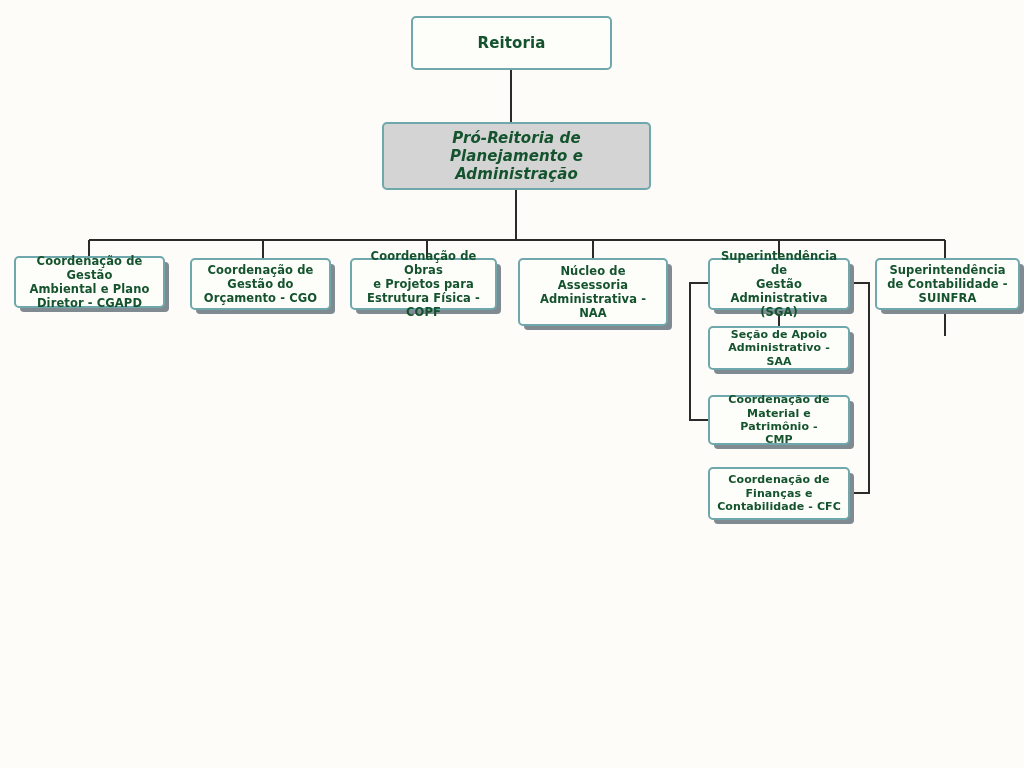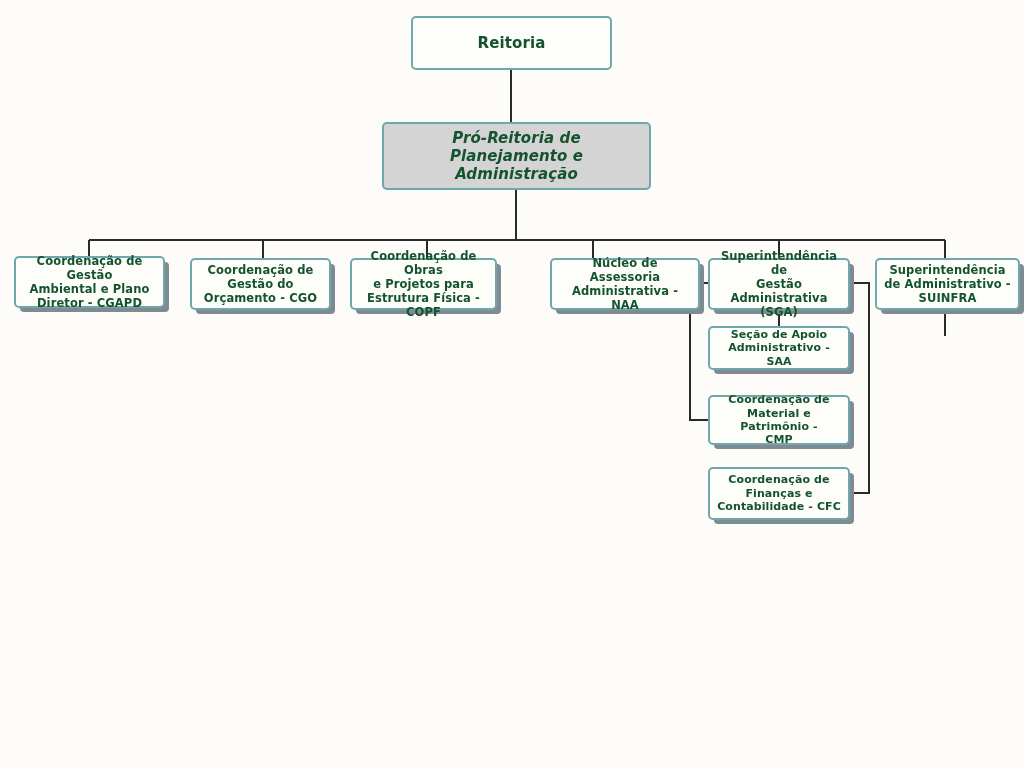--- a/index.html
+++ b/index.html
@@ -115,34 +115,34 @@
 Gestão do
 Orçamento - CGO</span>
   </div>
 
   <div class="node lvl2 shadow" style="left:350px; top:258px; width:147px; height:52px;">
     <span class="label">Coordenação de Obras
 e Projetos para
 Estrutura Física - COPF</span>
   </div>
 
-  <div class="node lvl2 shadow" style="left:550px; top:258px; width:150px; height:52px;">
+  <div class="node lvl2 shadow" style="left:518px; top:258px; width:150px; height:68px;">
     <span class="label">Núcleo de Assessoria
 Administrativa - NAA</span>
   </div>
 
   <div class="node lvl2 shadow" style="left:708px; top:258px; width:142px; height:52px;">
     <span class="label">Superintendência de
 Gestão
 Administrativa (SGA)</span>
   </div>
 
   <div class="node lvl2 shadow" style="left:875px; top:258px; width:145px; height:52px;">
     <span class="label">Superintendência
-de Administrativo -
+de Contabilidade -
 SUINFRA</span>
   </div>
 
   <div class="node lvl3 shadow" style="left:708px; top:326px; width:142px; height:44px;">
     <span class="label">Seção de Apoio
 Administrativo - SAA</span>
   </div>
 
   <div class="node lvl3 shadow" style="left:708px; top:395px; width:142px; height:50px;">
     <span class="label">Coordenação de

